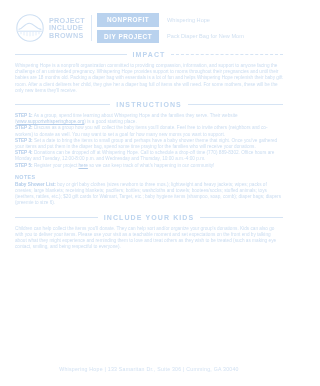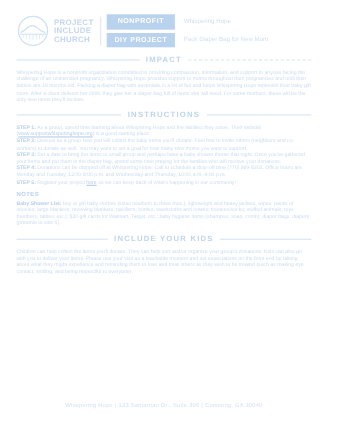--- a/index.html
+++ b/index.html
@@ -168,21 +168,21 @@
           <circle cx="15" cy="15" r="13.2" fill="none" stroke="#cfe0f3" stroke-width="1.1"></circle>
           <path d="M3.6 16.4 C7.5 16.4 9.3 10.2 14.4 10.2 C19 10.2 21.2 16.4 26.4 16.4" fill="none" stroke="#cfe0f3" stroke-width="1.1"></path>
           <path d="M3.1 18.2 L26.9 18.2" stroke="#cfe0f3" stroke-width="1"></path>
           <path d="M6 18.4 L6 21.2 M9 18.4 L9 22.4 M12 18.4 L12 23.1 M15 18.4 L15 23.3
                    M18 18.4 L18 23.1 M21 18.4 L21 22.4 M24 18.4 L24 21.2" stroke="#dbe9f7" stroke-width="0.8"></path>
         </svg>
       </div>
       <div class="logo-words">
         <div>PROJECT</div>
         <div>INCLUDE</div>
-        <div>CHURCH</div>
+        <div>BROWNS</div>
       </div>
     </div>
 
     <div class="logo-divider"></div>
 
     <div class="tag-col">
       <div class="tag">NONPROFIT</div>
       <div class="tag">DIY PROJECT</div>
     </div>
 

